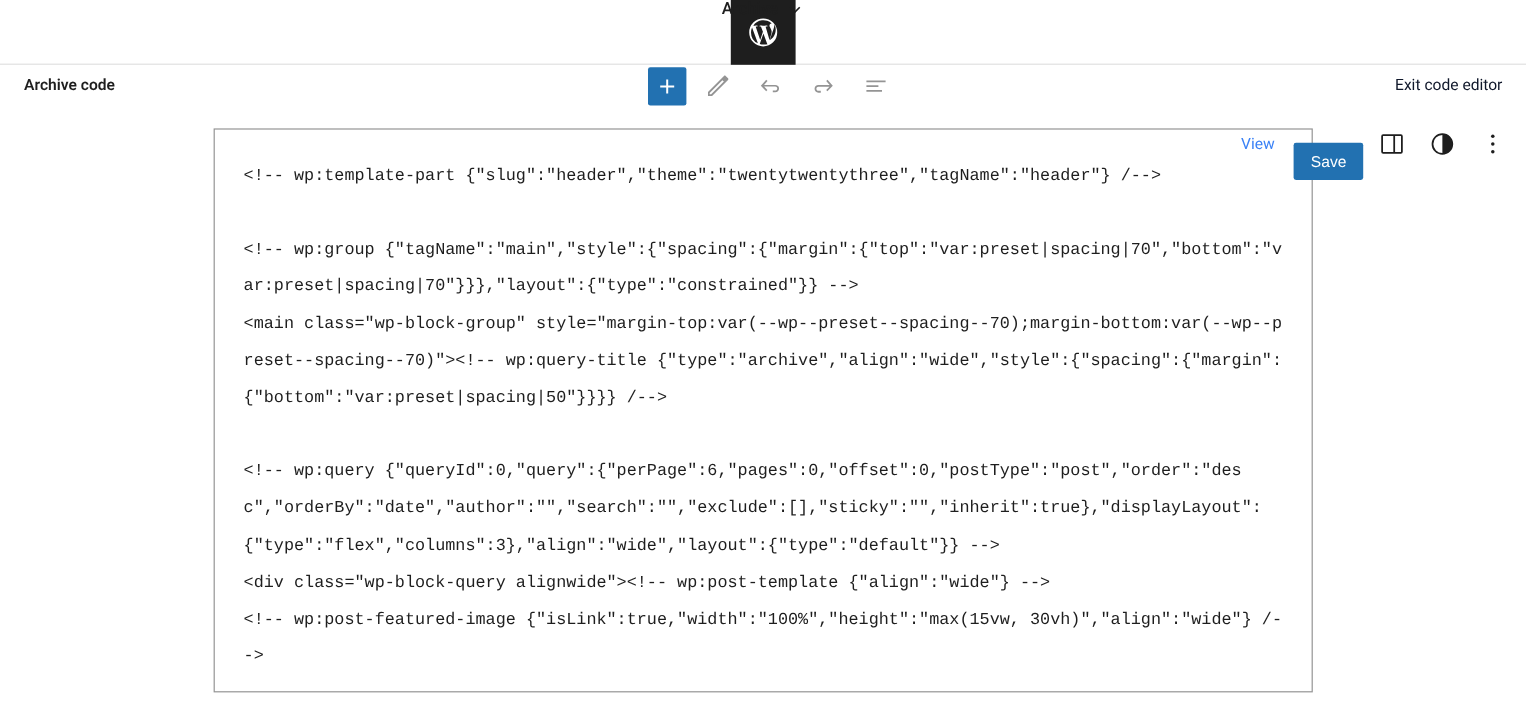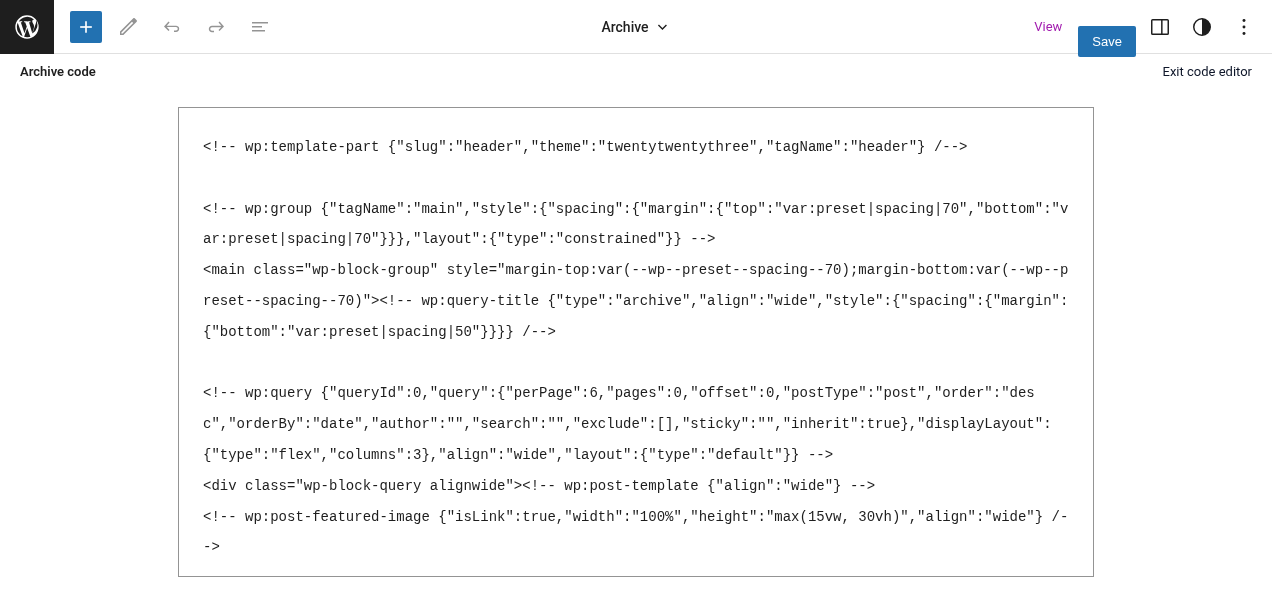--- a/index.html
+++ b/index.html
@@ -13,20 +13,21 @@
       width: 1272px;
       height: 600px;
       overflow: hidden;
     }
     .top-bar {
       display: flex;
       align-items: center;
       height: 54px;
       border-bottom: 1px solid #e0e0e0;
       position: relative;
+      flex-direction: column;
     }
     .wp-logo {
       width: 54px;
       height: 54px;
       background: #1e1e1e;
       display: flex;
       align-items: center;
       justify-content: center;
       color: #fff;
       flex-shrink: 0;
@@ -78,21 +79,21 @@
       cursor: pointer;
     }
     .toolbar-right {
       margin-left: auto;
       display: flex;
       align-items: center;
       gap: 6px;
       padding-right: 10px;
     }
     .view-link {
-      color: #a21caf;
+      color: #3b82f6;
       font-size: 13px;
       padding: 8px 10px;
       cursor: pointer;
     }
     .save-btn {
       background: #2271b1;
       color: #fff;
       border: none;
       padding: 8px 14px;
       font-size: 13px;

